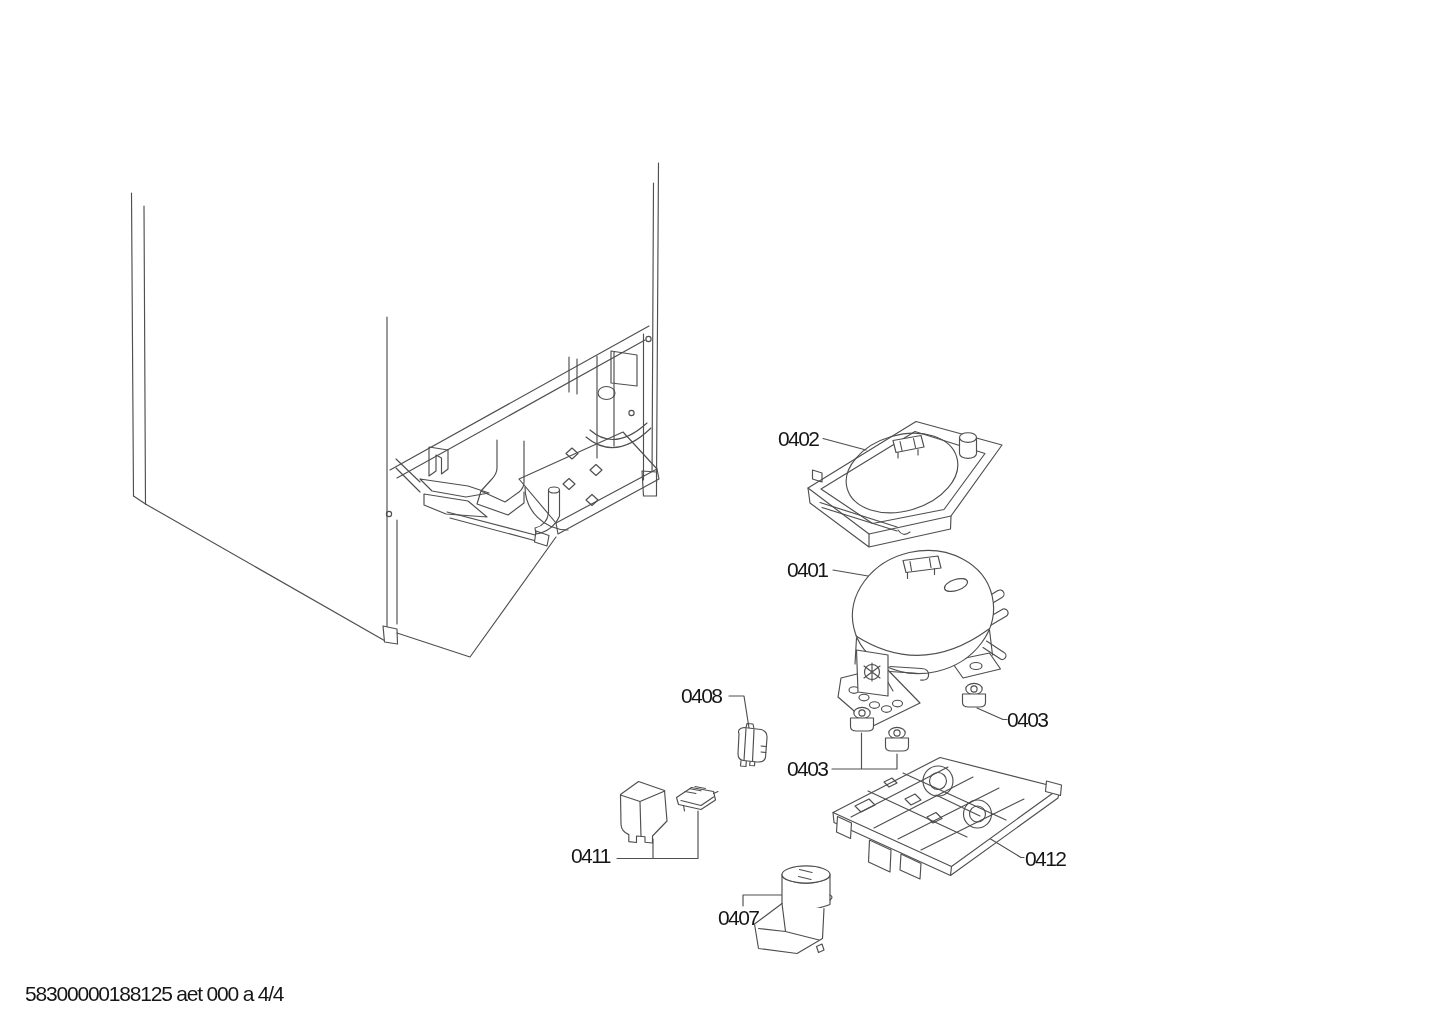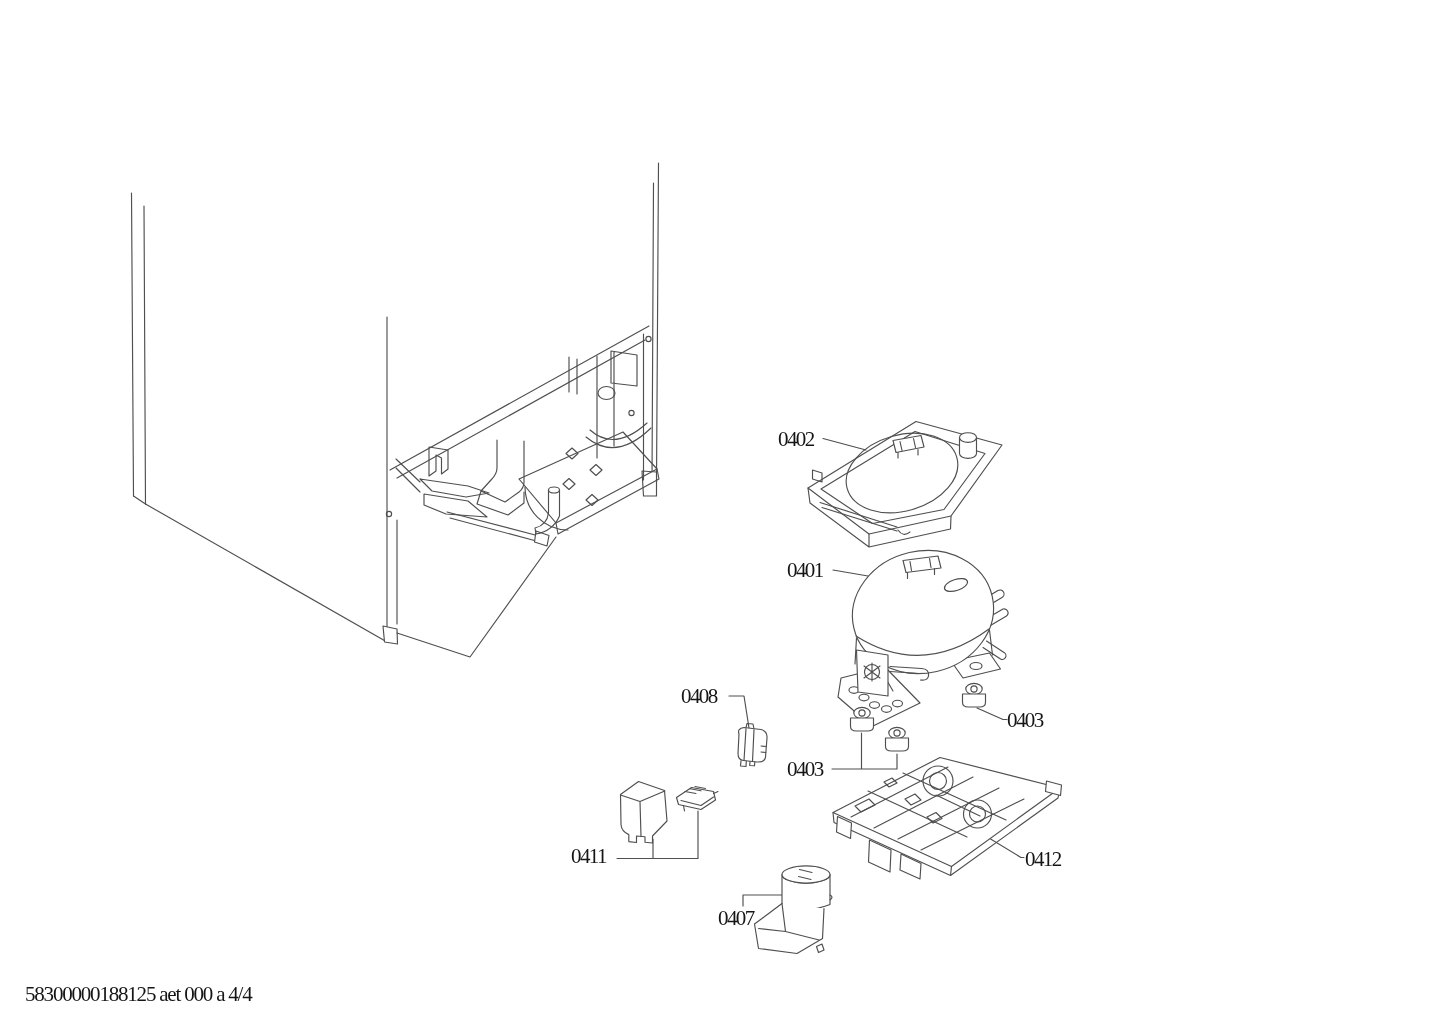--- a/index.html
+++ b/index.html
@@ -1,17 +1,17 @@
 <!DOCTYPE html>
 <html style="--line: #4f4f4f; --label: #151515;"><head>
 <meta charset="utf-8">
 <style>
   html,body{margin:0;padding:0;background:#fff;}
   .stage{position:relative;width:1442px;height:1019px;background:#fff;overflow:hidden;
-         font-family:Liberation Serif, serif;}
+         font-family:Liberation Sans, sans-serif;}
   svg{position:absolute;left:0;top:0;}
   .ln{fill:none;stroke:var(--line,#4f4f4f);stroke-width:1.15;stroke-linejoin:round;stroke-linecap:round;}
   .lnf{fill:#ffffff;stroke:var(--line,#4f4f4f);stroke-width:1.15;stroke-linejoin:round;stroke-linecap:round;}
   .callout{fill:var(--label,#151515);font-size:21px;letter-spacing:-1.6px;}
   .footer{fill:var(--label,#151515);font-size:21px;letter-spacing:-1.2px;}
 </style>
 </head>
 <body>
 
 <div class="stage">

